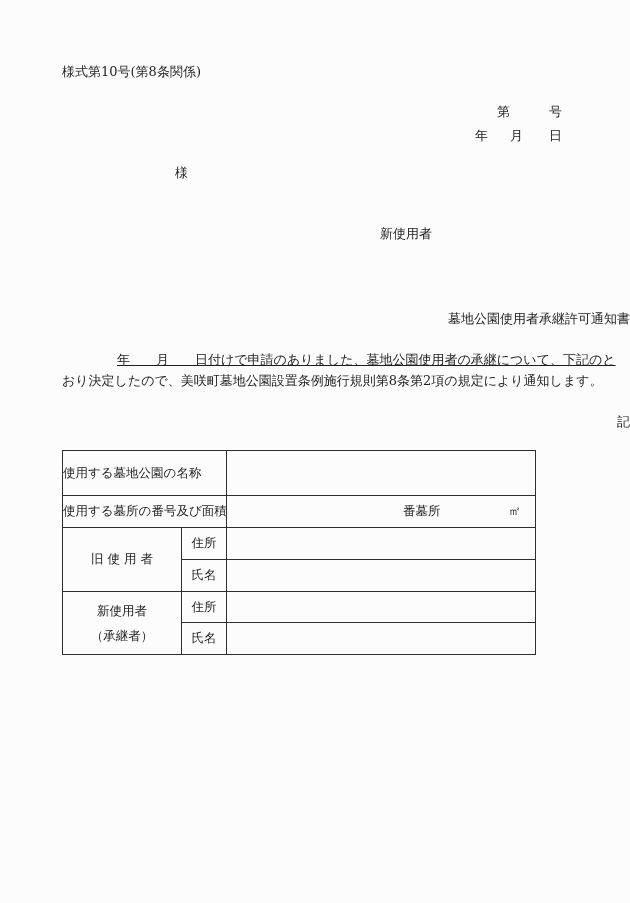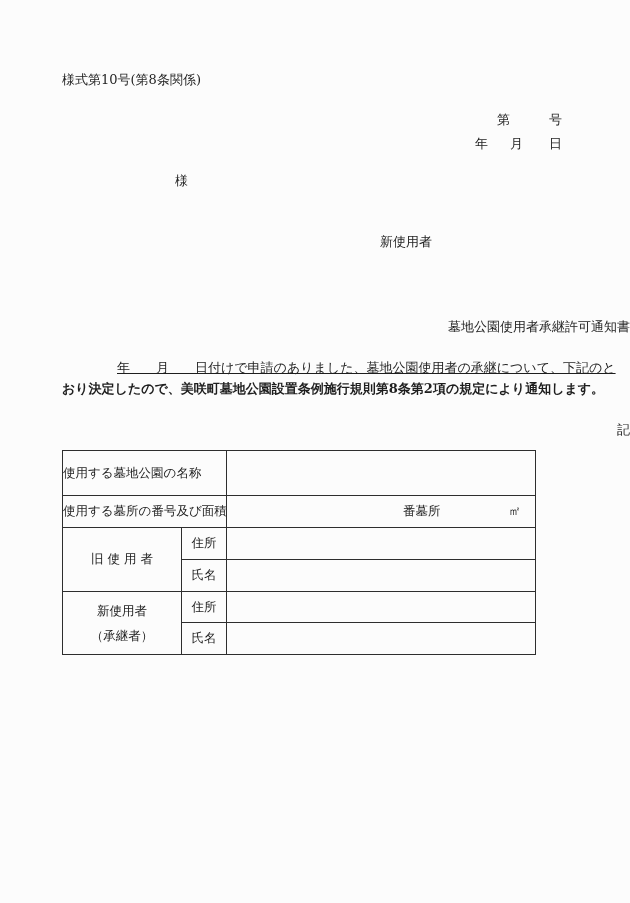--- a/index.html
+++ b/index.html
@@ -13,21 +13,20 @@
     width: 630px; height: 903px;
     background: #fcfcfc;
     color: #1e1e1e;
     overflow: hidden;
   }
   .abs {
     position: absolute;
     font-size: 13px;
     line-height: 15px;
     white-space: pre;
-    margin-top: 8px;
   }
   .centered {
     left: 0; right: 0;
     text-align: right;
   }
   table.form-table {
     position: absolute;
     left: 62px; top: 450px;
     width: 473px;
     border-collapse: collapse;
@@ -67,21 +66,21 @@
   <div class="abs" style="left:510px; top:128px;">月</div>
   <div class="abs" style="left:549px; top:128px;">日</div>
 
   <div class="abs" style="left:175px; top:165px;">様</div>
 
   <div class="abs" style="left:380px; top:226px;">新使用者</div>
 
   <div class="abs centered" style="top:311px;">墓地公園使用者承継許可通知書</div>
 
   <div class="abs" style="left:117px; top:352px;text-decoration:underline;">年　　月　　日付けで申請のありました、墓地公園使用者の承継について、下記のと</div>
-  <div class="abs" style="left:62px; top:373px;font-weight:bold;">おり決定したので、美咲町墓地公園設置条例施行規則第8条第2項の規定により通知します。</div>
+  <div class="abs" style="left:62px; top:373px;">おり決定したので、美咲町墓地公園設置条例施行規則第8条第2項の規定により通知します。</div>
 
   <div class="abs centered" style="top:414px;">記</div>
 
   <table class="form-table">
     <colgroup>
       <col style="width:119px">
       <col style="width:45px">
       <col style="width:309px">
     </colgroup>
     <tbody>

